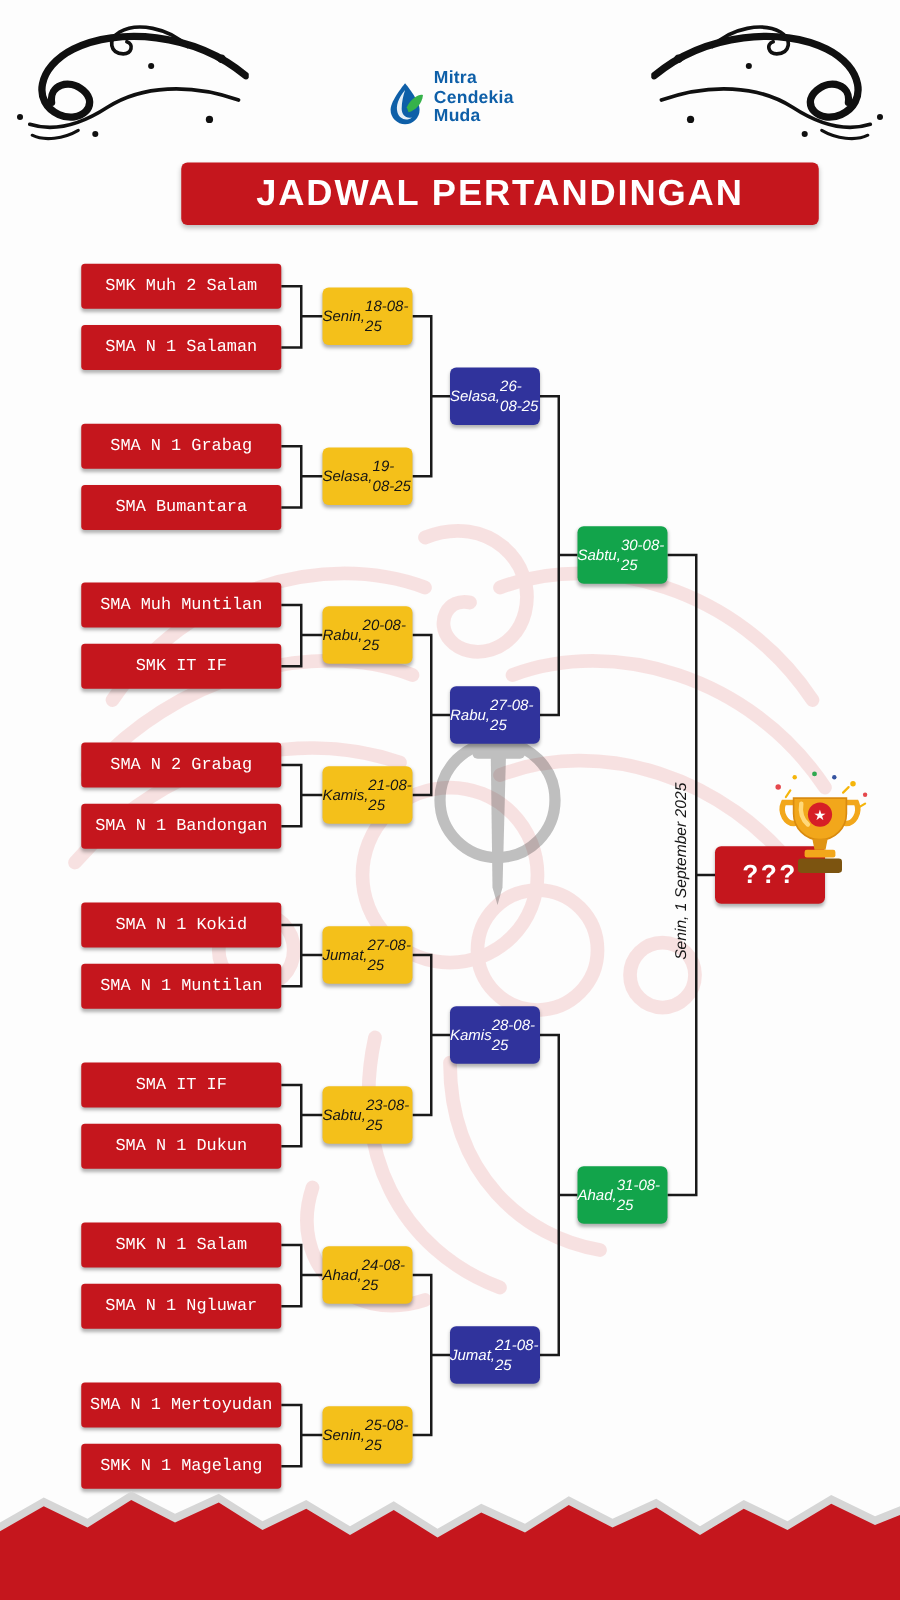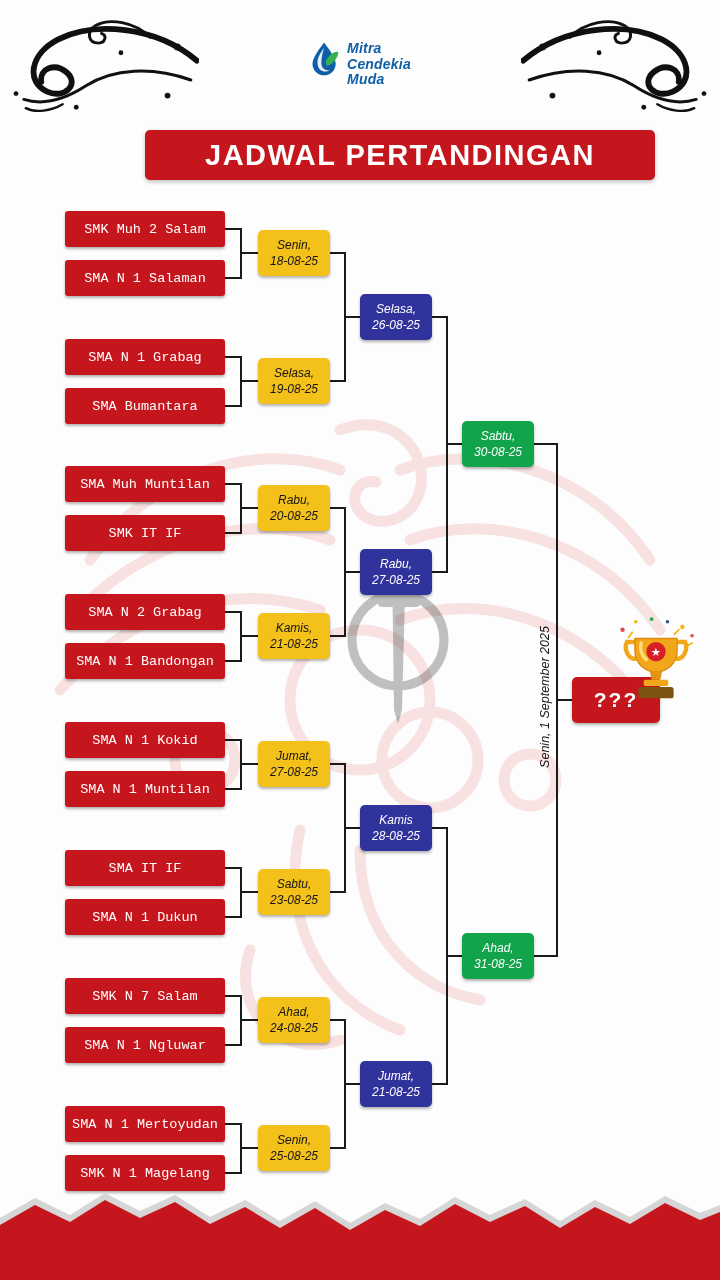--- a/index.html
+++ b/index.html
@@ -7,34 +7,34 @@
     --logo-blue:#0e5fa8; --logo-green:#36b24a; --ink:#141414;
   }
   html,body{margin:0;padding:0;background:#e8e8e8;}
   .page{
     position:relative;width:720px;height:1280px;margin:0 auto;overflow:hidden;
     background:#fdfdfd;font-family:"Liberation Sans","DejaVu Sans",sans-serif;
   }
   .flourish{position:absolute;top:12px;width:195px;height:102px;}
   .flourish.left{left:4px;}
   .flourish.right{right:4px;transform:scaleX(-1);}
-  .logo{position:absolute;top:41px;left:50%;transform:translateX(-50%);display:flex;align-items:flex-start;gap:8px;font-style:italic;}
+  .logo{position:absolute;top:54px;left:50%;transform:translateX(-50%);display:flex;align-items:flex-end;gap:8px;}
   .logo-text{color:var(--logo-blue);font-weight:bold;font-size:14px;line-height:1.12;letter-spacing:.2px;}
   .banner{
     position:absolute;left:145px;top:130px;width:510px;height:50px;background:var(--red);
     border-radius:5px;display:flex;align-items:center;justify-content:center;
     color:#fff;font-size:29px;font-weight:bold;letter-spacing:1.5px;box-shadow:0 2px 4px rgba(0,0,0,.25);
   }
   .team{
     position:absolute;left:65px;width:160px;height:36px;background:var(--red);border-radius:3px;
     color:#fff;display:flex;align-items:center;justify-content:center;font-size:13.5px;
     box-shadow:0 2px 3px rgba(0,0,0,.3);text-align:center;font-family:Liberation Mono, monospace;
   }
   .match{
-    position:absolute;width:72px;height:46px;border-radius:5px;display:flex;flex-direction:column;
+    position:absolute;width:72px;height:46px;border-radius:5px;display:flex;flex-direction:row;
     align-items:center;justify-content:center;font-style:italic;font-size:12px;line-height:1.35;
     font-weight:500;box-shadow:0 2px 3px rgba(0,0,0,.3);
   }
   .match.yellow{left:258px;background:var(--yellow);color:#141414;}
   .match.blue{left:360px;background:var(--blue);color:#fff;}
   .match.green{left:462px;background:var(--green);color:#fff;}
   .final-box{
     position:absolute;left:572px;top:677px;width:88px;height:46px;background:var(--red);border-radius:5px;
     color:#fff;font-weight:bold;font-size:21px;letter-spacing:2px;display:flex;align-items:center;
     justify-content:center;box-shadow:0 2px 3px rgba(0,0,0,.3);
@@ -174,21 +174,21 @@
   <div class="team" style="top:771px">
       <span>SMA N 1 Muntilan</span>
     </div>
   <div class="team" style="top:850px">
       <span>SMA IT IF</span>
     </div>
   <div class="team" style="top:899px">
       <span>SMA N 1 Dukun</span>
     </div>
   <div class="team" style="top:978px">
-      <span>SMK N 7 Salam</span>
+      <span>SMK N 1 Salam</span>
     </div>
   <div class="team" style="top:1027px">
       <span>SMA N 1 Ngluwar</span>
     </div>
   <div class="team" style="top:1106px">
       <span>SMA N 1 Mertoyudan</span>
     </div>
   <div class="team" style="top:1155px">
       <span>SMK N 1 Magelang</span>
     </div>

